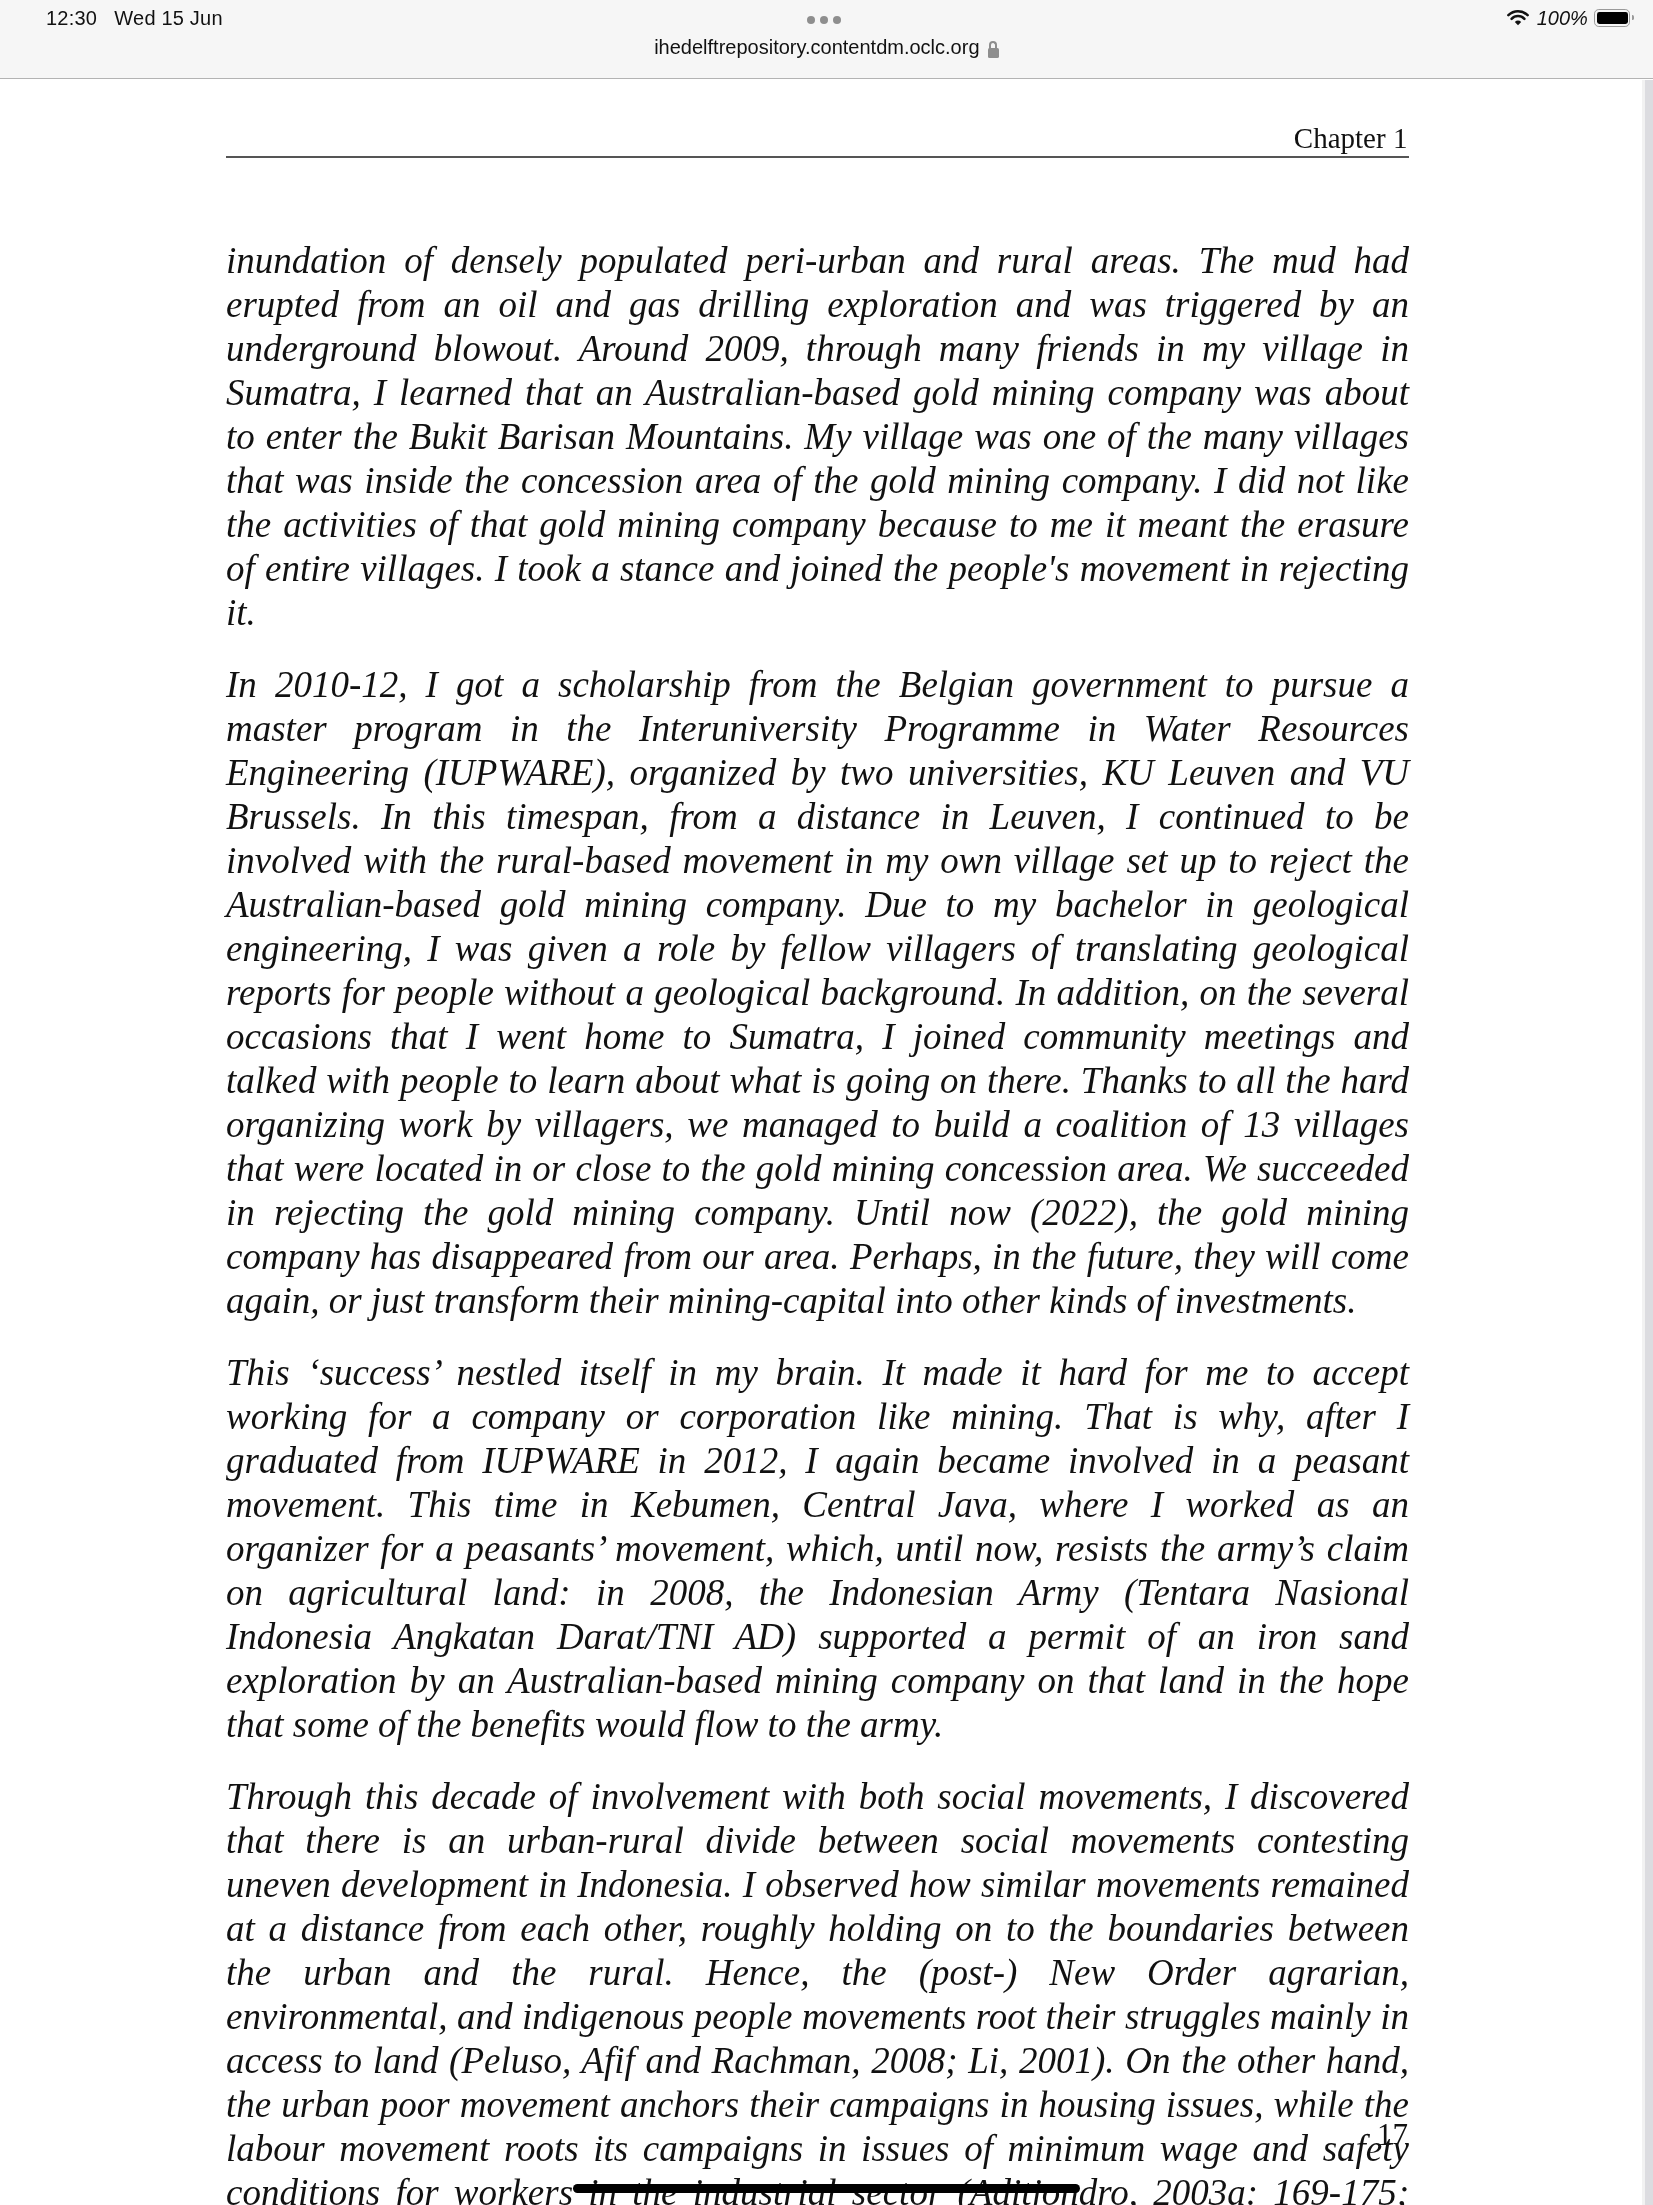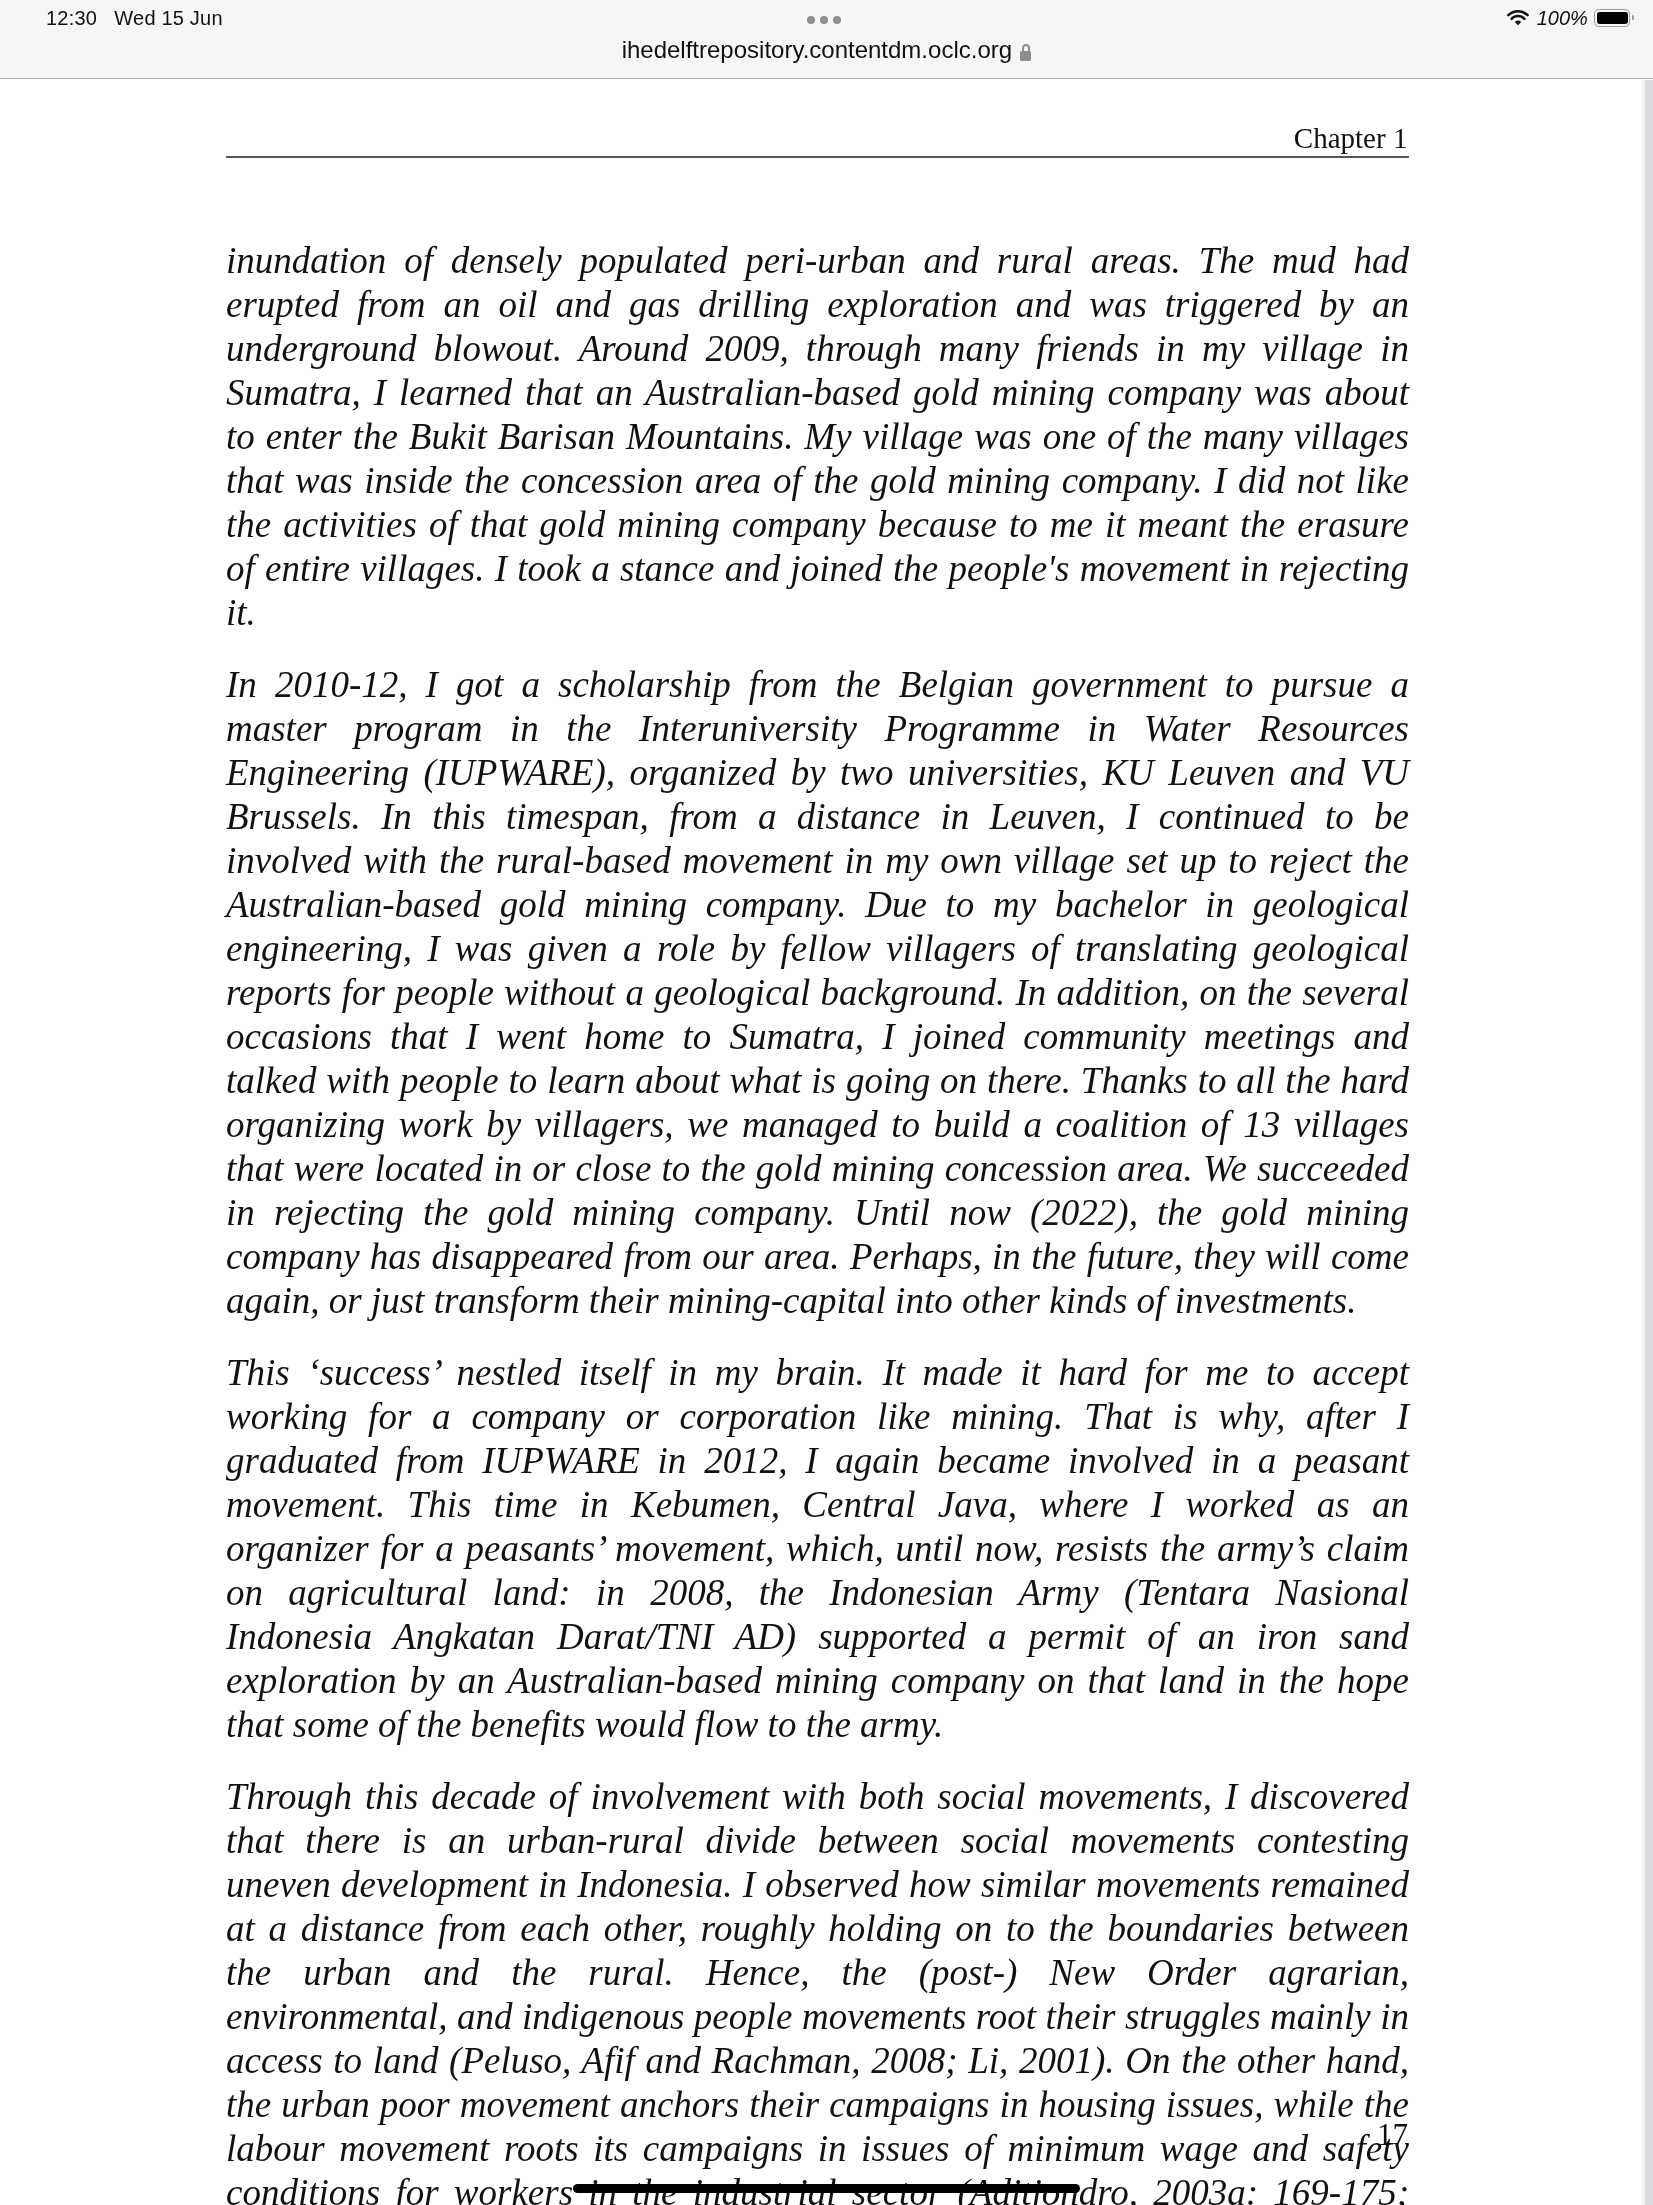--- a/index.html
+++ b/index.html
@@ -30,21 +30,21 @@
     width: 36px; height: 18px; border: 1.6px solid #9a9a9a; border-radius: 4.8px; position: relative;
     box-sizing: border-box; padding: 1.6px;
   }
   .battery .fill { width: 100%; height: 100%; background: #000; border-radius: 2.4px; }
   .battery::after {
     content: ""; position: absolute; right: -4.8px; top: 4.8px; width: 2.4px; height: 5.7px;
     background: #9a9a9a; border-radius: 0 1.6px 1.6px 0;
   }
   .url-row {
     position: absolute; left: 0; right: 0; top: 36px; display: flex; justify-content: center;
-    align-items: center; gap: 8px; font-size: 24px; color: #111;
+    align-items: center; gap: 8px; font-size: 20px; color: #111;
   }
   .lock {
     width: 11.3px; height: 16px; position: relative; margin-top: 3.2px;
   }
   .lock .shackle {
     position: absolute; left: 1.6px; top: 0; width: 8px; height: 9.7px;
     border: 2.4px solid #8e8e8e; border-bottom: none; border-radius: 4.8px 4.8px 0 0; box-sizing: border-box;
   }
   .lock .body {
     position: absolute; left: 0; top: 7.3px; width: 11.3px; height: 9.7px; background: #8e8e8e; border-radius: 1.6px;

